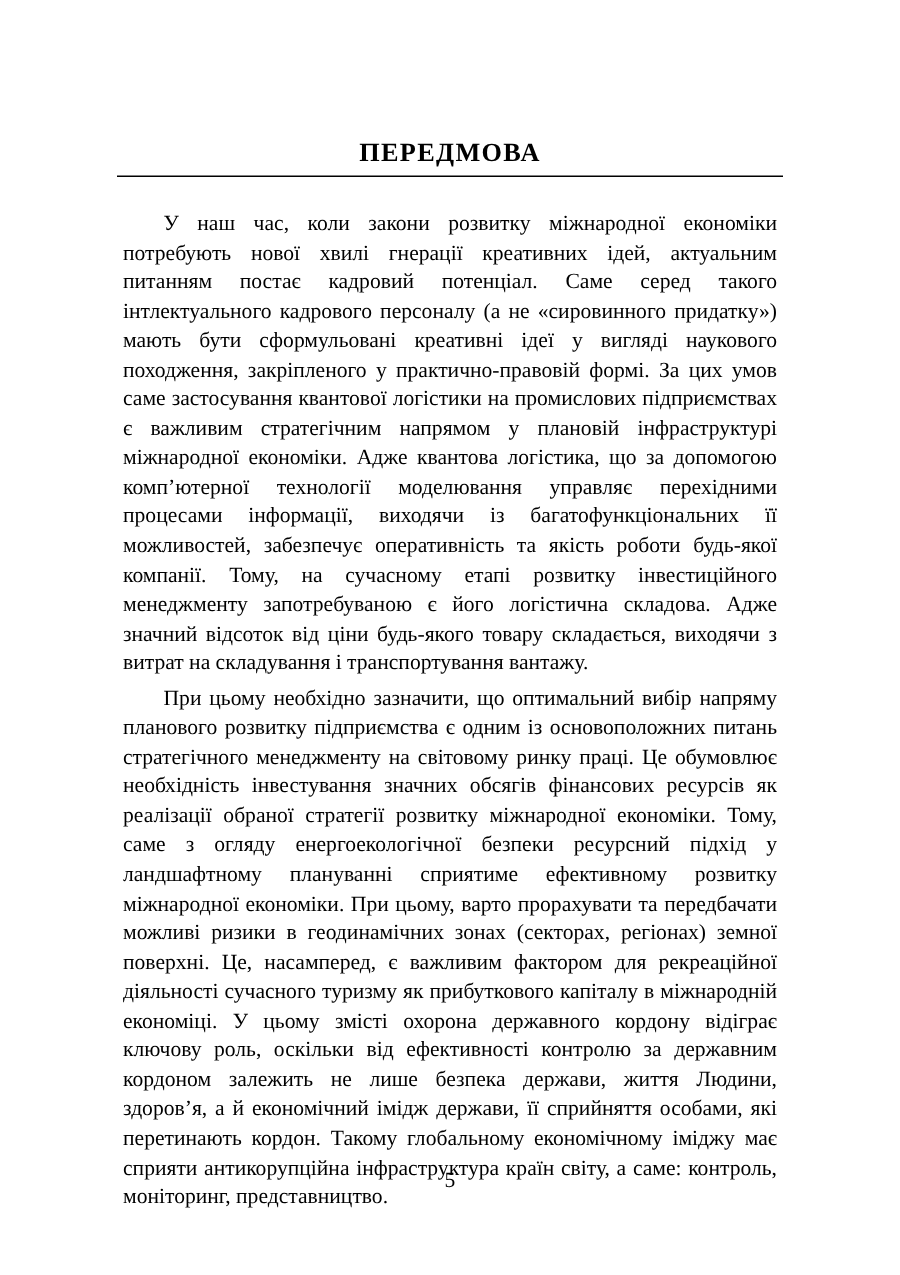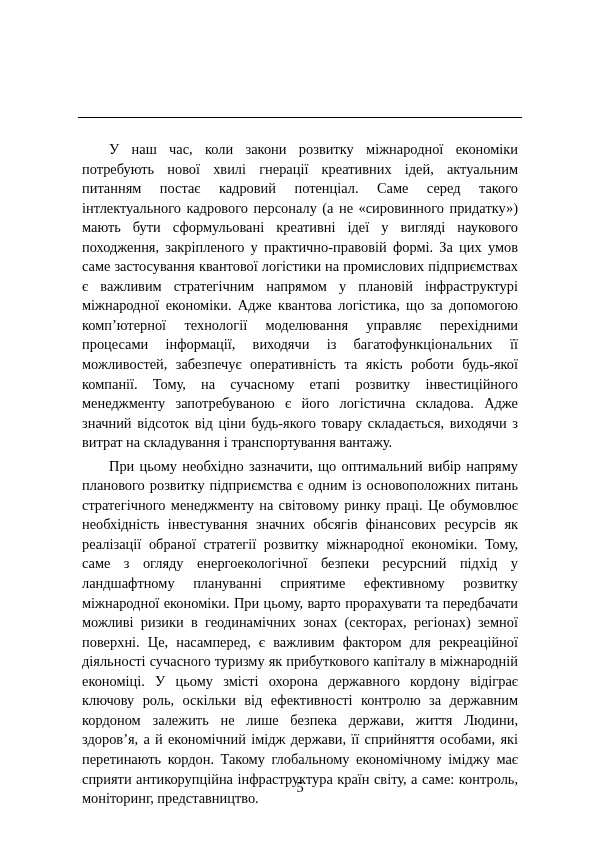--- a/index.html
+++ b/index.html
@@ -94,20 +94,21 @@
     line-height: 18px;
   }
 </style>
 </head>
 <body>
 
 <div class="page">
 
   <div class="content">
 
+    <h1 class="doc-title">ПЕРЕДМОВА</h1>
 
     <div class="title-rule"></div>
 
     <div class="body-text">
       <p>У наш час, коли закони розвитку міжнародної економіки потребують нової хвилі гнерації креативних ідей, актуальним питанням постає кадровий потенціал. Саме серед такого інтлектуального кадрового персоналу (а не «сировинного придатку») мають бути сформульовані креативні ідеї у вигляді наукового походження, закріпленого у практично-правовій формі. За цих умов саме застосування квантової логістики на промислових підприємствах є важливим стратегічним напрямом у плановій інфраструктурі міжнародної економіки. Адже квантова логістика, що за допомогою комп’ютерної технології моделювання управляє перехідними процесами інформації, виходячи із багатофункціональних її можливостей, забезпечує оперативність та якість роботи будь-якої компанії. Тому, на сучасному етапі розвитку інвестиційного менеджменту запотребуваною є його логістична складова. Адже значний відсоток від ціни будь-якого товару складається, виходячи з витрат на складування і транспортування вантажу.</p>
       <p>При цьому необхідно зазначити, що оптимальний вибір напряму планового розвитку підприємства є одним із основоположних питань стратегічного менеджменту на світовому ринку праці. Це обумовлює необхідність інвестування значних обсягів фінансових ресурсів як реалізації обраної стратегії розвитку міжнародної економіки. Тому, саме з огляду енергоекологічної безпеки ресурсний підхід у ландшафтному плануванні сприятиме ефективному розвитку міжнародної економіки. При цьому, варто прорахувати та передбачати можливі ризики в геодинамічних зонах (секторах, регіонах) земної поверхні. Це, насамперед, є важливим фактором для рекреаційної діяльності сучасного туризму як прибуткового капіталу в міжнародній економіці. У цьому змісті охорона державного кордону відіграє ключову роль, оскільки від ефективності контролю за державним кордоном залежить не лише безпека держави, життя Людини, здоров’я, а й економічний імідж держави, її сприйняття особами, які перетинають кордон. Такому глобальному економічному іміджу має сприяти антикорупційна інфраструктура країн світу, а саме: контроль, моніторинг, представництво.</p>
     </div>
 
 
     <div class="page-number">5</div>

